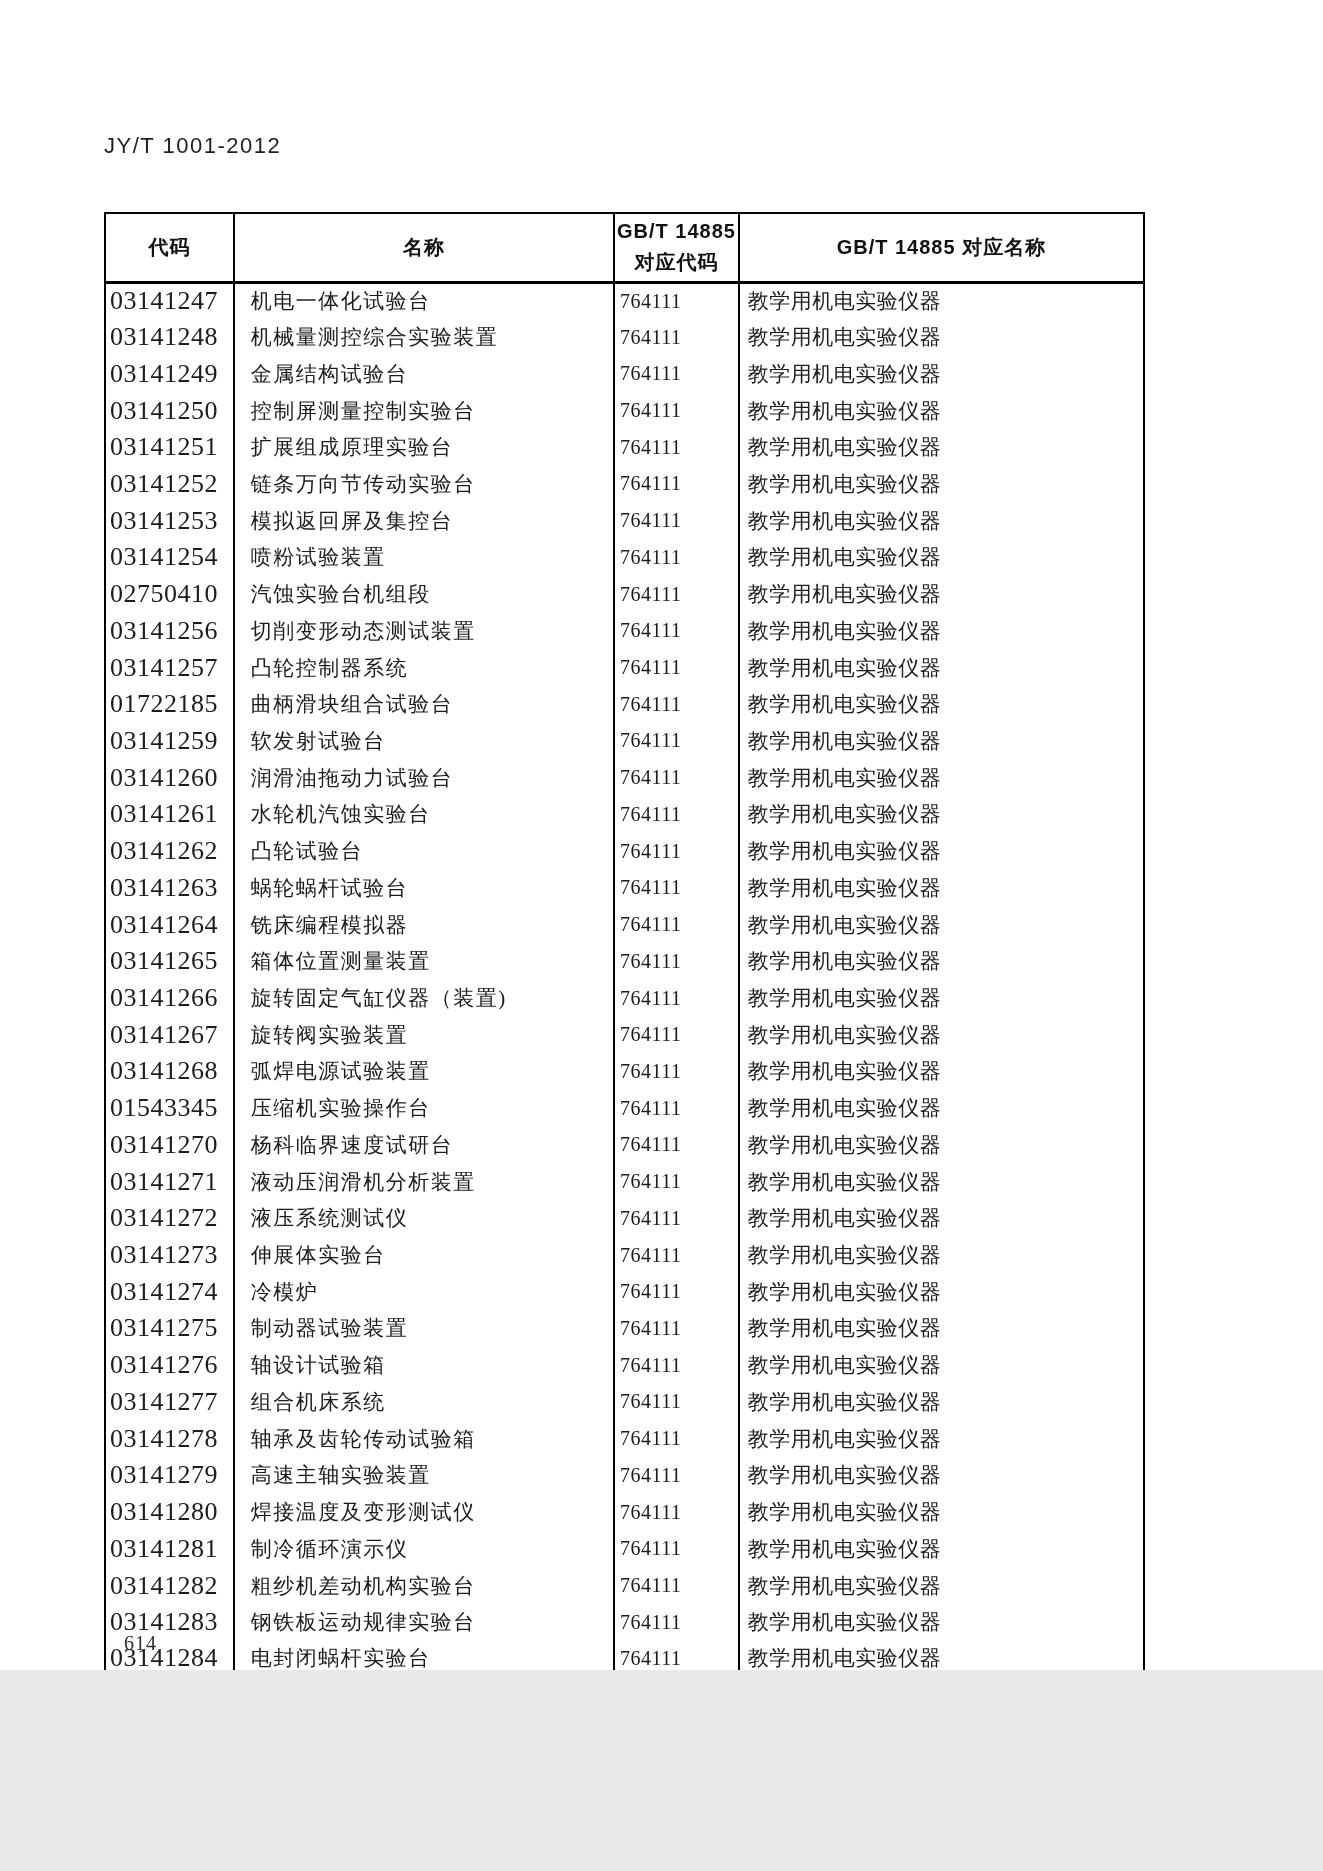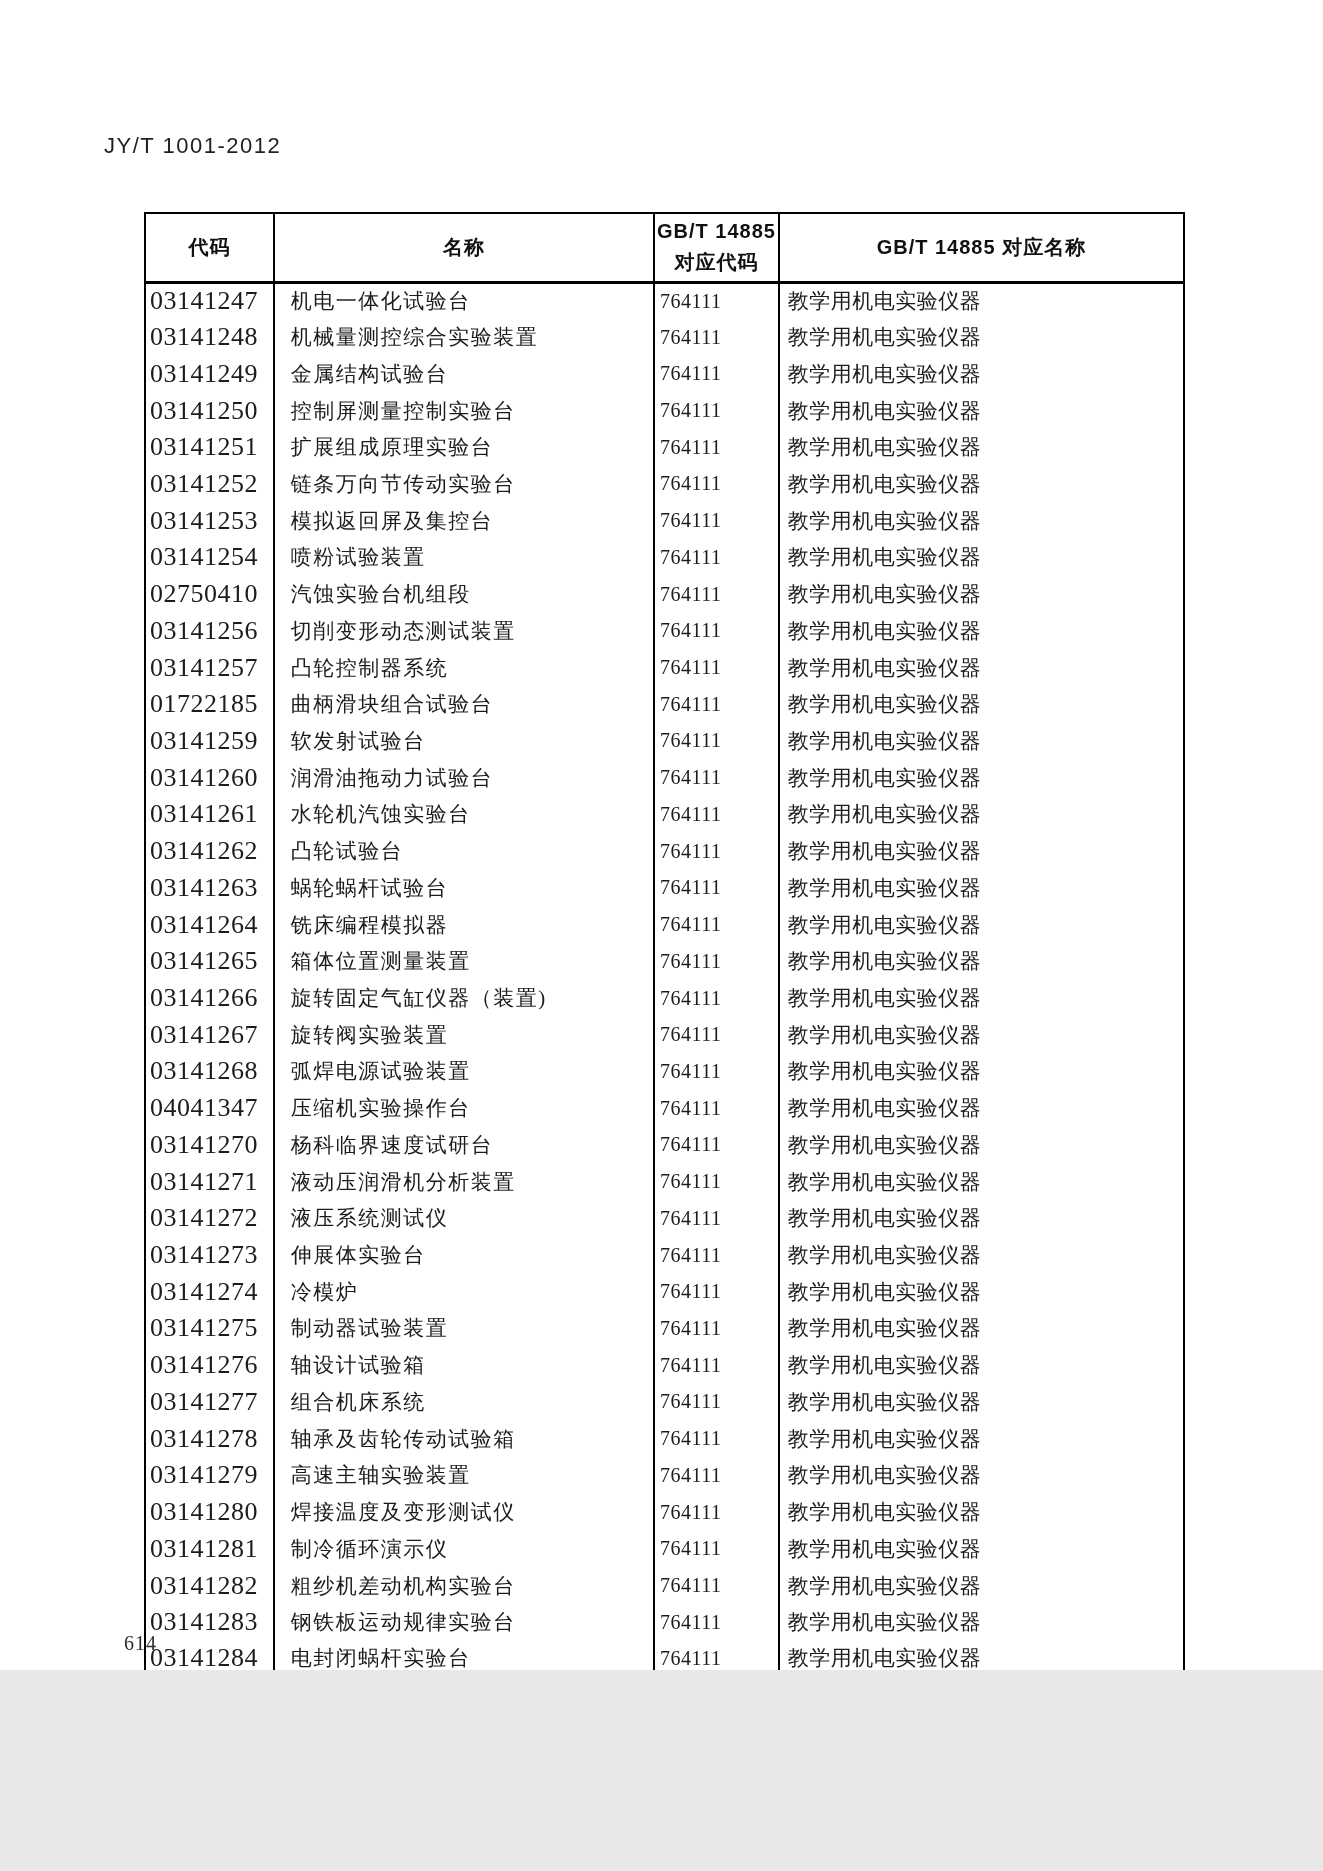--- a/index.html
+++ b/index.html
@@ -24,21 +24,20 @@
     white-space: nowrap;
   }
   table.std-table {
     position: absolute;
     left: 104px;
     top: 212px;
     width: 1041px;
     border-collapse: collapse;
     table-layout: fixed;
     border: 2.5px solid #000;
-    margin-left: 40px;
   }
   col.c-code    { width: 12.4%; }
   col.c-name    { width: 36.6%; }
   col.c-gbcode  { width: 12.0%; }
   col.c-gbname  { width: 39.0%; }
   thead th {
     height: 69px;
     border-bottom: 3.5px solid #000;
     font-family: "Liberation Sans", sans-serif;
     font-weight: bold;
@@ -232,21 +231,21 @@
           <td class="cell-gbcode">764111</td>
           <td class="cell-gbname">教学用机电实验仪器</td>
         </tr>
         <tr>
           <td class="cell-code">03141268</td>
           <td class="cell-name">弧焊电源试验装置</td>
           <td class="cell-gbcode">764111</td>
           <td class="cell-gbname">教学用机电实验仪器</td>
         </tr>
         <tr>
-          <td class="cell-code">04041347</td>
+          <td class="cell-code">01543345</td>
           <td class="cell-name">压缩机实验操作台</td>
           <td class="cell-gbcode">764111</td>
           <td class="cell-gbname">教学用机电实验仪器</td>
         </tr>
         <tr>
           <td class="cell-code">03141270</td>
           <td class="cell-name">杨科临界速度试研台</td>
           <td class="cell-gbcode">764111</td>
           <td class="cell-gbname">教学用机电实验仪器</td>
         </tr>

